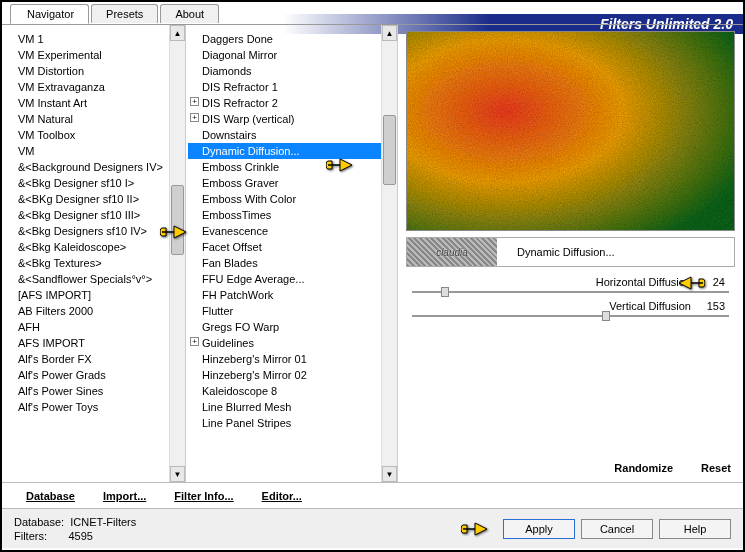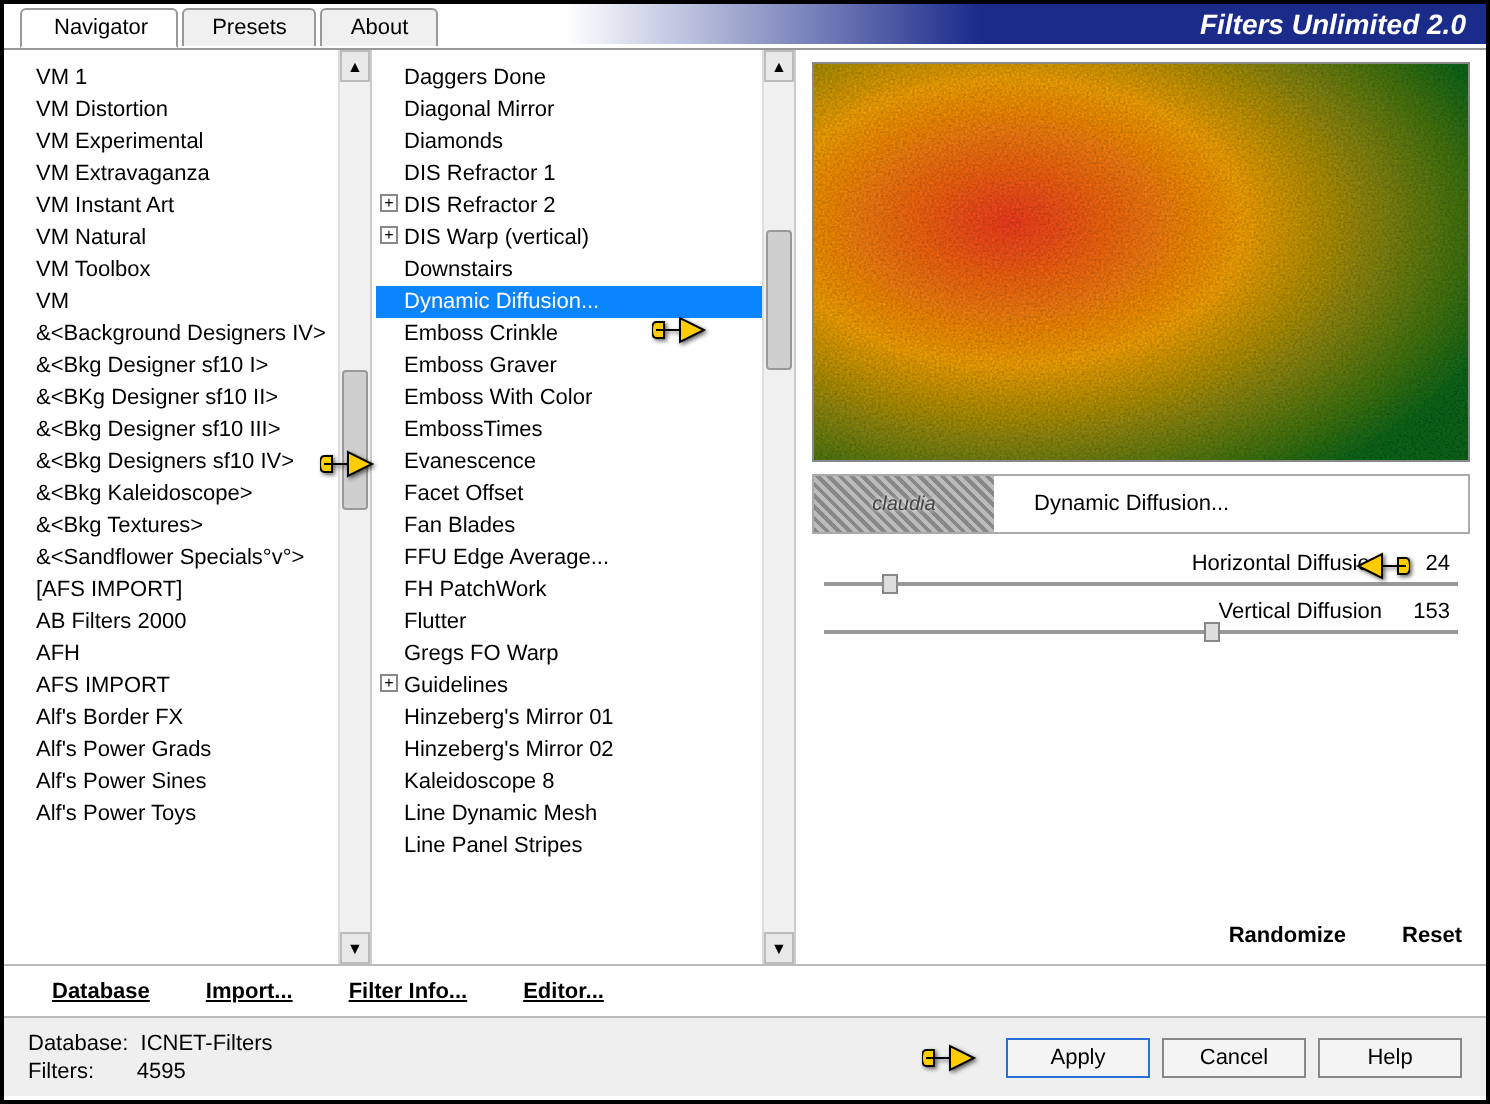--- a/index.html
+++ b/index.html
@@ -2,21 +2,21 @@
 <html><head>
 <meta charset="utf-8">
 <style>
 * { margin: 0; padding: 0; box-sizing: border-box; font-family: Tahoma, Arial, sans-serif; font-size: 11px; }
 body { background: #fff; width: 745px; height: 552px; overflow: hidden; border: 2px solid #000; position: relative; }
 
 .header { height: 22px; display: flex; align-items: center; background: #fff; position: relative; }
 .tabs { display: flex; margin-left: 8px; }
 .tab { padding: 3px 14px; border: 1px solid #999; border-bottom: none; background: #f0f0f0; margin-right: 2px; border-top-left-radius: 3px; border-top-right-radius: 3px; cursor: pointer; }
 .tab.active { background: #fff; position: relative; z-index: 2; border-bottom: 1px solid #fff; margin-bottom: -1px; padding-left: 16px; }
-.title-bar { position: absolute; right: 0; top: 0; height: 20px; width: 460px; background: linear-gradient(90deg, #fff 0%, #1a2b8a 45%, #1a2b8a 100%); display: flex; align-items: center; justify-content: flex-end; padding-right: 10px; color: #fff; font-weight: bold; font-style: italic; font-size: 14px; }
+.title-bar { position: absolute; right: 0; top: 12px; height: 20px; width: 460px; background: linear-gradient(90deg, #fff 0%, #1a2b8a 45%, #1a2b8a 100%); display: flex; align-items: center; justify-content: flex-end; padding-right: 10px; color: #fff; font-weight: bold; font-style: italic; font-size: 14px; }
 
 .content { display: flex; height: 458px; border-top: 1px solid #999; position: relative; }
 
 .panel-left, .panel-middle { position: relative; border-right: 1px solid #ccc; display: flex; flex-direction: column; }
 .panel-left { width: 184px; }
 .panel-middle { width: 212px; }
 .panel-right { flex: 1; display: flex; flex-direction: column; padding: 6px 8px 2px 8px; }
 
 .scroll-list { flex: 1; overflow: hidden; padding: 6px 2px; position: relative; }
 .scroll-list ul { list-style: none; }
@@ -65,22 +65,22 @@
   </div>
   <div class="title-bar">Filters Unlimited 2.0</div>
 </div>
 
 <div class="content">
 
   <div class="panel-left">
     <div class="scroll-list">
       <ul id="left-list">
           <li>VM 1</li>
+          <li>VM Experimental</li>
           <li>VM Distortion</li>
-          <li>VM Experimental</li>
           <li>VM Extravaganza</li>
           <li>VM Instant Art</li>
           <li>VM Natural</li>
           <li>VM Toolbox</li>
           <li>VM</li>
           <li>&amp;&lt;Background Designers IV&gt;</li>
           <li>&amp;&lt;Bkg Designer sf10 I&gt;</li>
           <li>&amp;&lt;BKg Designer sf10 II&gt;</li>
           <li>&amp;&lt;Bkg Designer sf10 III&gt;</li>
           <li>&amp;&lt;Bkg Designers sf10 IV&gt;</li>
@@ -129,21 +129,21 @@
           <li><span>Facet Offset</span></li>
           <li><span>Fan Blades</span></li>
           <li><span>FFU Edge Average...</span></li>
           <li><span>FH PatchWork</span></li>
           <li><span>Flutter</span></li>
           <li><span>Gregs FO Warp</span></li>
           <li><span class="expand-icon">+</span><span>Guidelines</span></li>
           <li><span>Hinzeberg's Mirror 01</span></li>
           <li><span>Hinzeberg's Mirror 02</span></li>
           <li><span>Kaleidoscope 8</span></li>
-          <li><span>Line Dynamic Mesh</span></li>
+          <li><span>Line Blurred Mesh</span></li>
           <li><span>Line Panel Stripes</span></li>
         </ul>
       <div class="scrollbar">
         <div class="arrow">▲</div>
         <div class="thumb" style="top:90px;height:70px"></div>
         <div class="arrow" style="position:absolute;bottom:0;left:0;right:0">▼</div>
       </div>
     </div>
 
     <div class="pointer" style="left:140px;top:130px">

